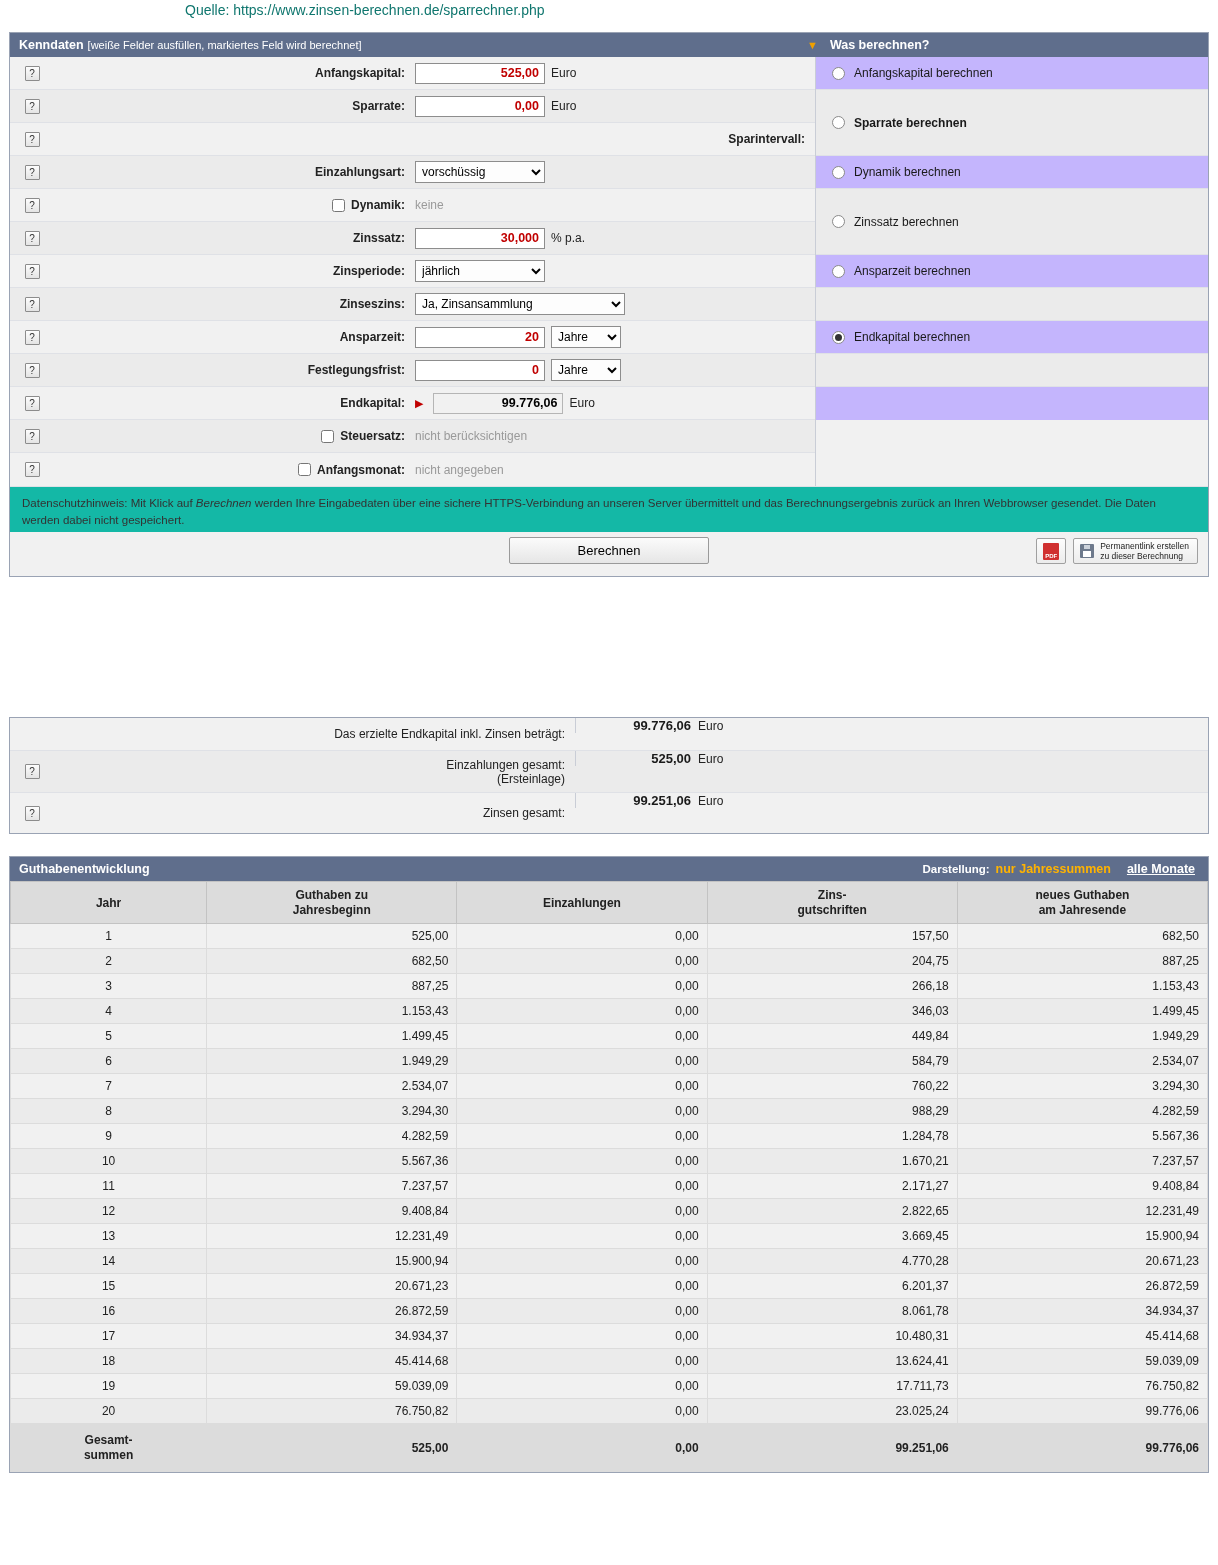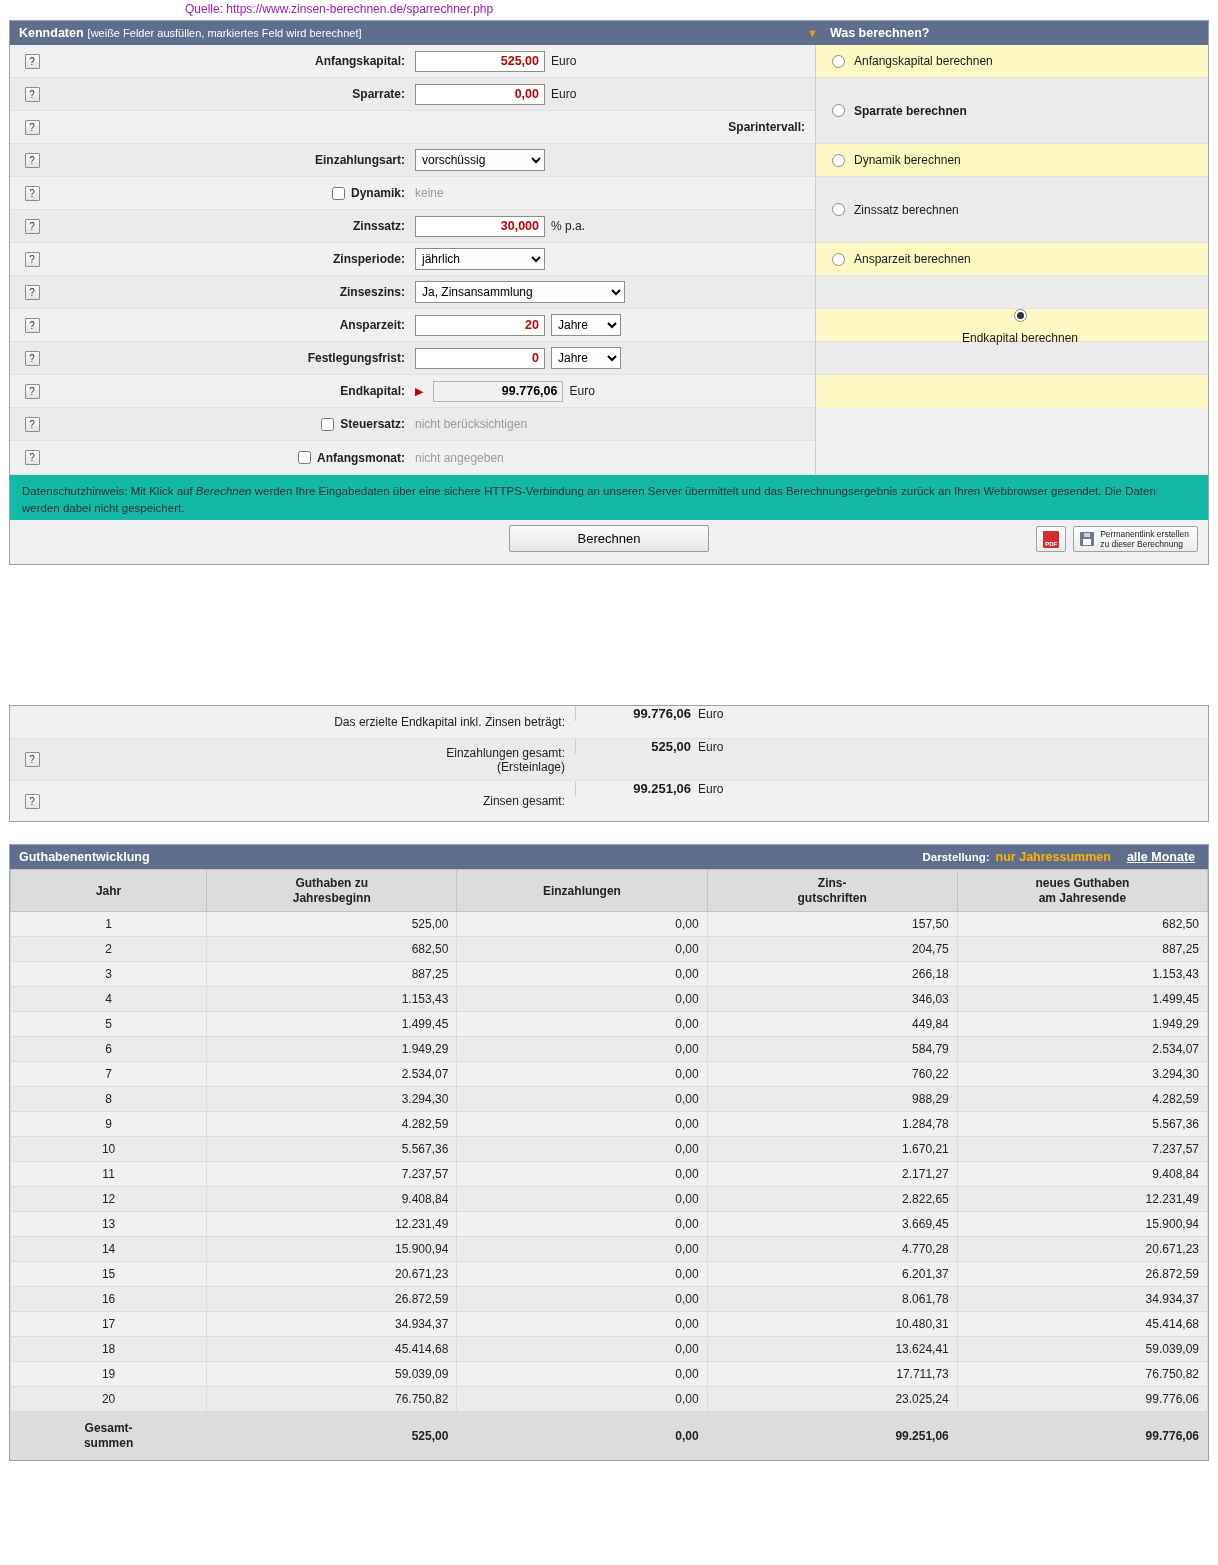--- a/index.html
+++ b/index.html
@@ -6,23 +6,23 @@
   html, body {
     margin: 0; padding: 0;
     background: #ffffff;
     font-family: "Liberation Sans", sans-serif;
     font-size: 12px;
     color: #1a1a1a;
   }
   .page { width: 1218px; position: relative; }
 
   .source-line {
-    font-size: 12px;
-    color: #a21caf;
-    padding: 2px 0 4px 185px;
+    font-size: 14px;
+    color: #0f766e;
+    padding: 2px 0 14px 185px;
   }
 
   
   .panel {
     margin: 0 9px;
     border: 1px solid #9aa3b4;
     background: #f1f1f1;
   }
   .panel-header {
     background: #5f6e8c;
@@ -131,21 +131,21 @@
   .arrow-red {
     color: #c00000; font-size: 11px; margin-right: 4px;
   }
 
   
   .rrow {
     display: flex;
     align-items: center;
     padding-left: 16px;
     border-bottom: 1px solid #dfe1e6;
-    background: #fef9c3;
+    background: #c4b5fd;
     gap: 9px;
     font-size: 12px;
   }
   .rrow.alt { background: #ebebeb; }
   .radio {
     width: 13px; height: 13px;
     border-radius: 50%;
     border: 1px solid #8a8a8a;
     background: #fff;
     display: inline-block;
@@ -510,21 +510,21 @@
         </div>
         <div class="rrow alt" style="height:66px;">
           <span class="radio"></span>
           <span>Zinssatz berechnen</span>
         </div>
         <div class="rrow" style="height:33px;">
           <span class="radio"></span>
           <span>Ansparzeit berechnen</span>
         </div>
         <div class="rrow alt" style="height:33px;"></div>
-        <div class="rrow" style="height:33px;flex-direction:column;">
+        <div class="rrow" style="height:33px;">
           <span class="radio on"></span>
           <span>Endkapital berechnen</span>
         </div>
         <div class="rrow alt" style="height:33px;"></div>
         <div class="rrow" style="height:33px;border-bottom:none;"></div>
       </div>
     </div>
 
     <div class="privacy">
       <span>Datenschutzhinweis: Mit Klick auf </span><i>Berechnen</i><span> werden Ihre Eingabedaten über eine sichere HTTPS-Verbindung an unseren Server übermittelt und das Berechnungsergebnis zurück an Ihren Webbrowser gesendet. Die Daten werden dabei nicht gespeichert.</span>

